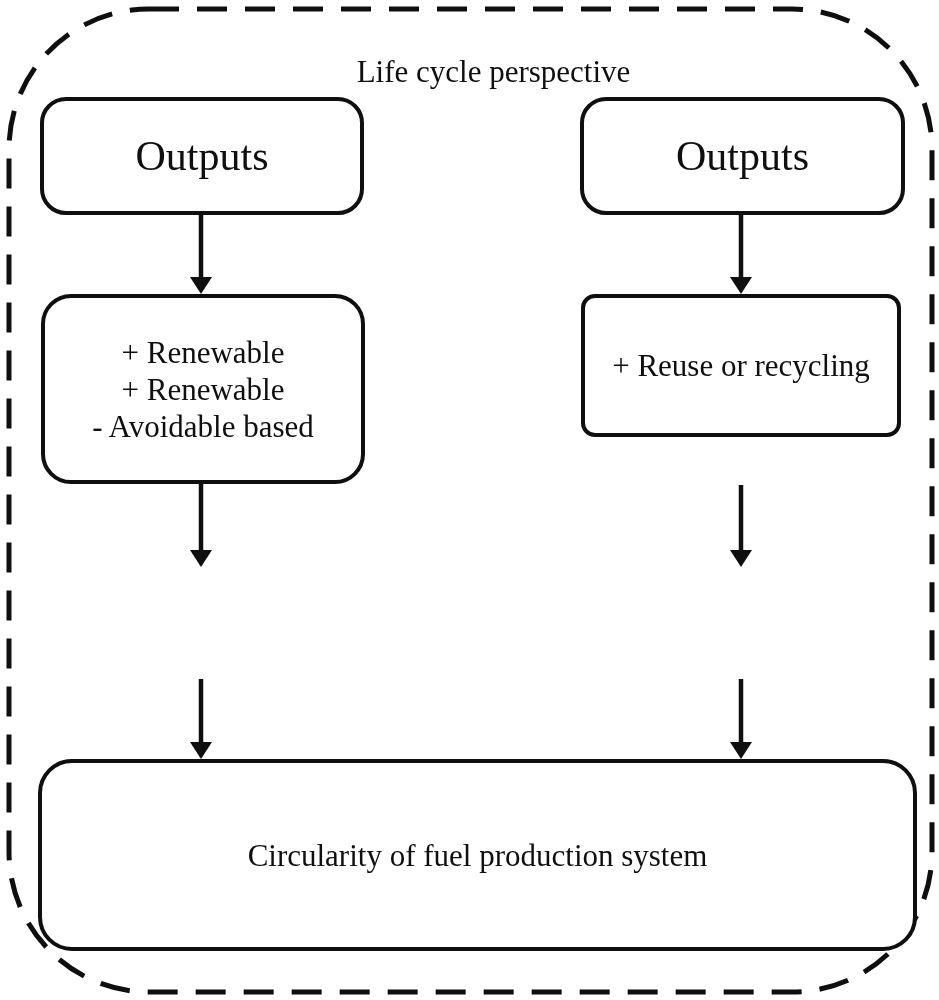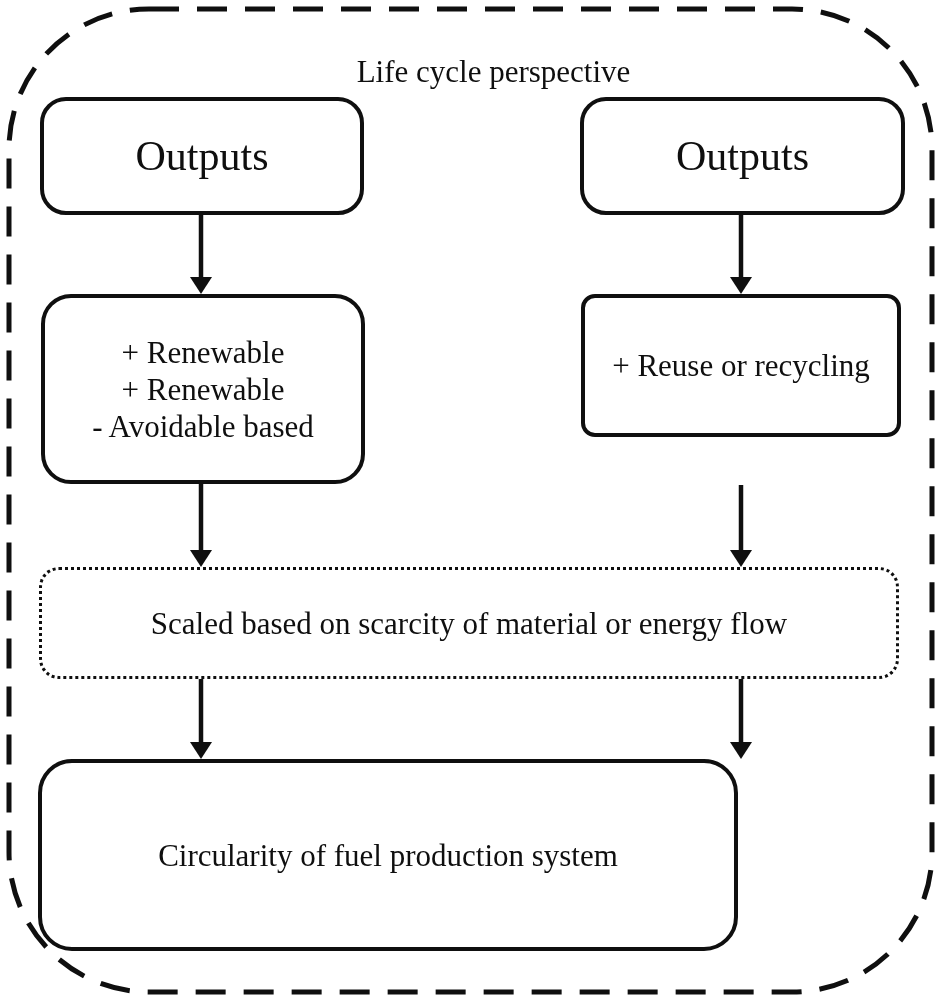--- a/index.html
+++ b/index.html
@@ -71,21 +71,21 @@
   .box-output-adj { left: 581px; top: 294px; width: 320px; height: 143px; border-radius: 14px; }
 
   .box-label { font-size: 31px; line-height: 37px; }
 
   .box-scaling {
     left: 39px; top: 567px; width: 860px; height: 112px;
     border: 3px dotted var(--ink, #0f0f0f);
     border-radius: 20px;
   }
 
-  .box-circularity { left: 38px; top: 759px; width: 700px; height: 192px; border-radius: 34px; }
+  .box-circularity { left: 38px; top: 759px; width: 879px; height: 192px; border-radius: 34px; }
 </style>
 </head>
 <body style="background: rgb(255, 255, 255);">
 
 <div class="canvas">
 
   <svg class="layer" viewBox="0 0 939 1000" xmlns="http://www.w3.org/2000/svg">
 
     <rect class="boundary" x="9" y="9" width="923" height="983" rx="140" ry="140"></rect>
 
@@ -133,21 +133,18 @@
   <div class="box box-input-adj">
     <div class="box-label">+ Renewable</div>
     <div class="box-label">+ Renewable</div>
     <div class="box-label">- Avoidable based</div>
   </div>
 
   <div class="box box-output-adj">
     <div class="box-label">+ Reuse or recycling</div>
   </div>
 
-  <div class="box box-scaling">
-    <div class="box-label">Scaled based on scarcity of material or energy flow</div>
-  </div>
 
   <div class="box box-circularity">
     <div class="box-label">Circularity of fuel production system</div>
   </div>
 
 </div>
 
 </body></html>

